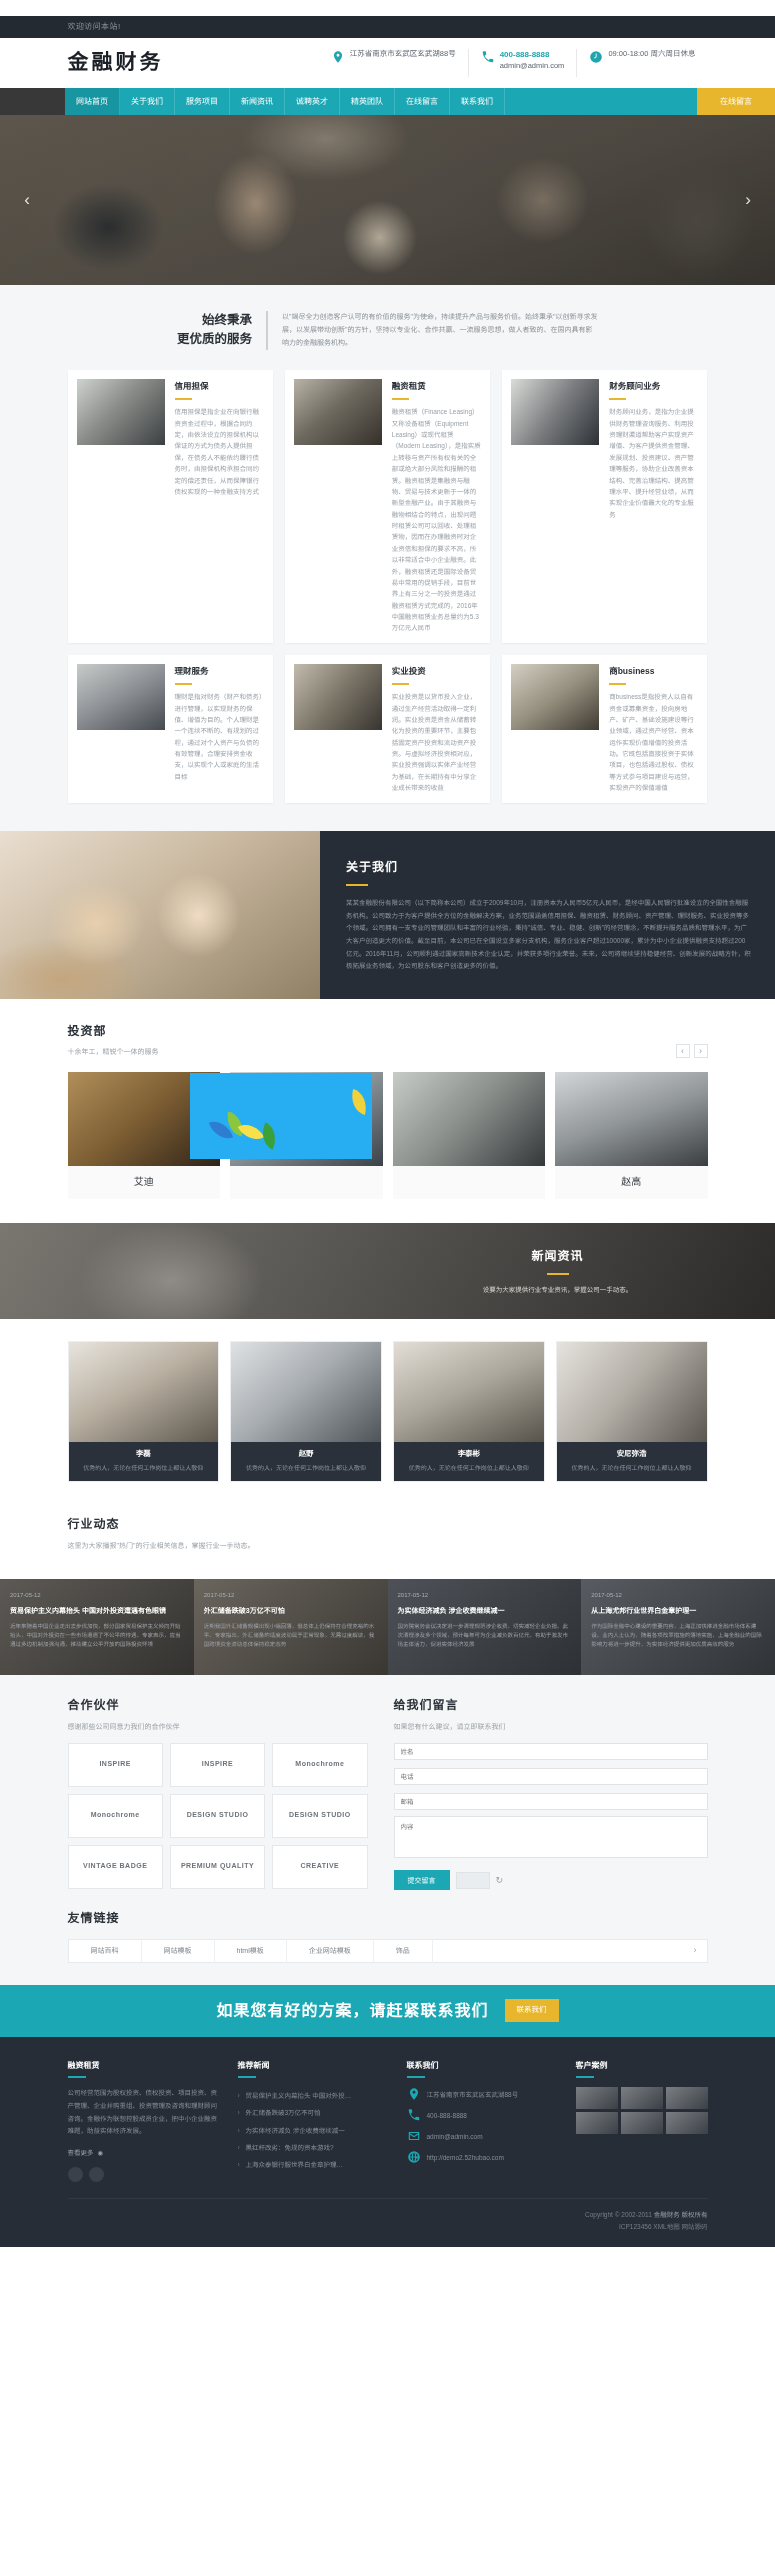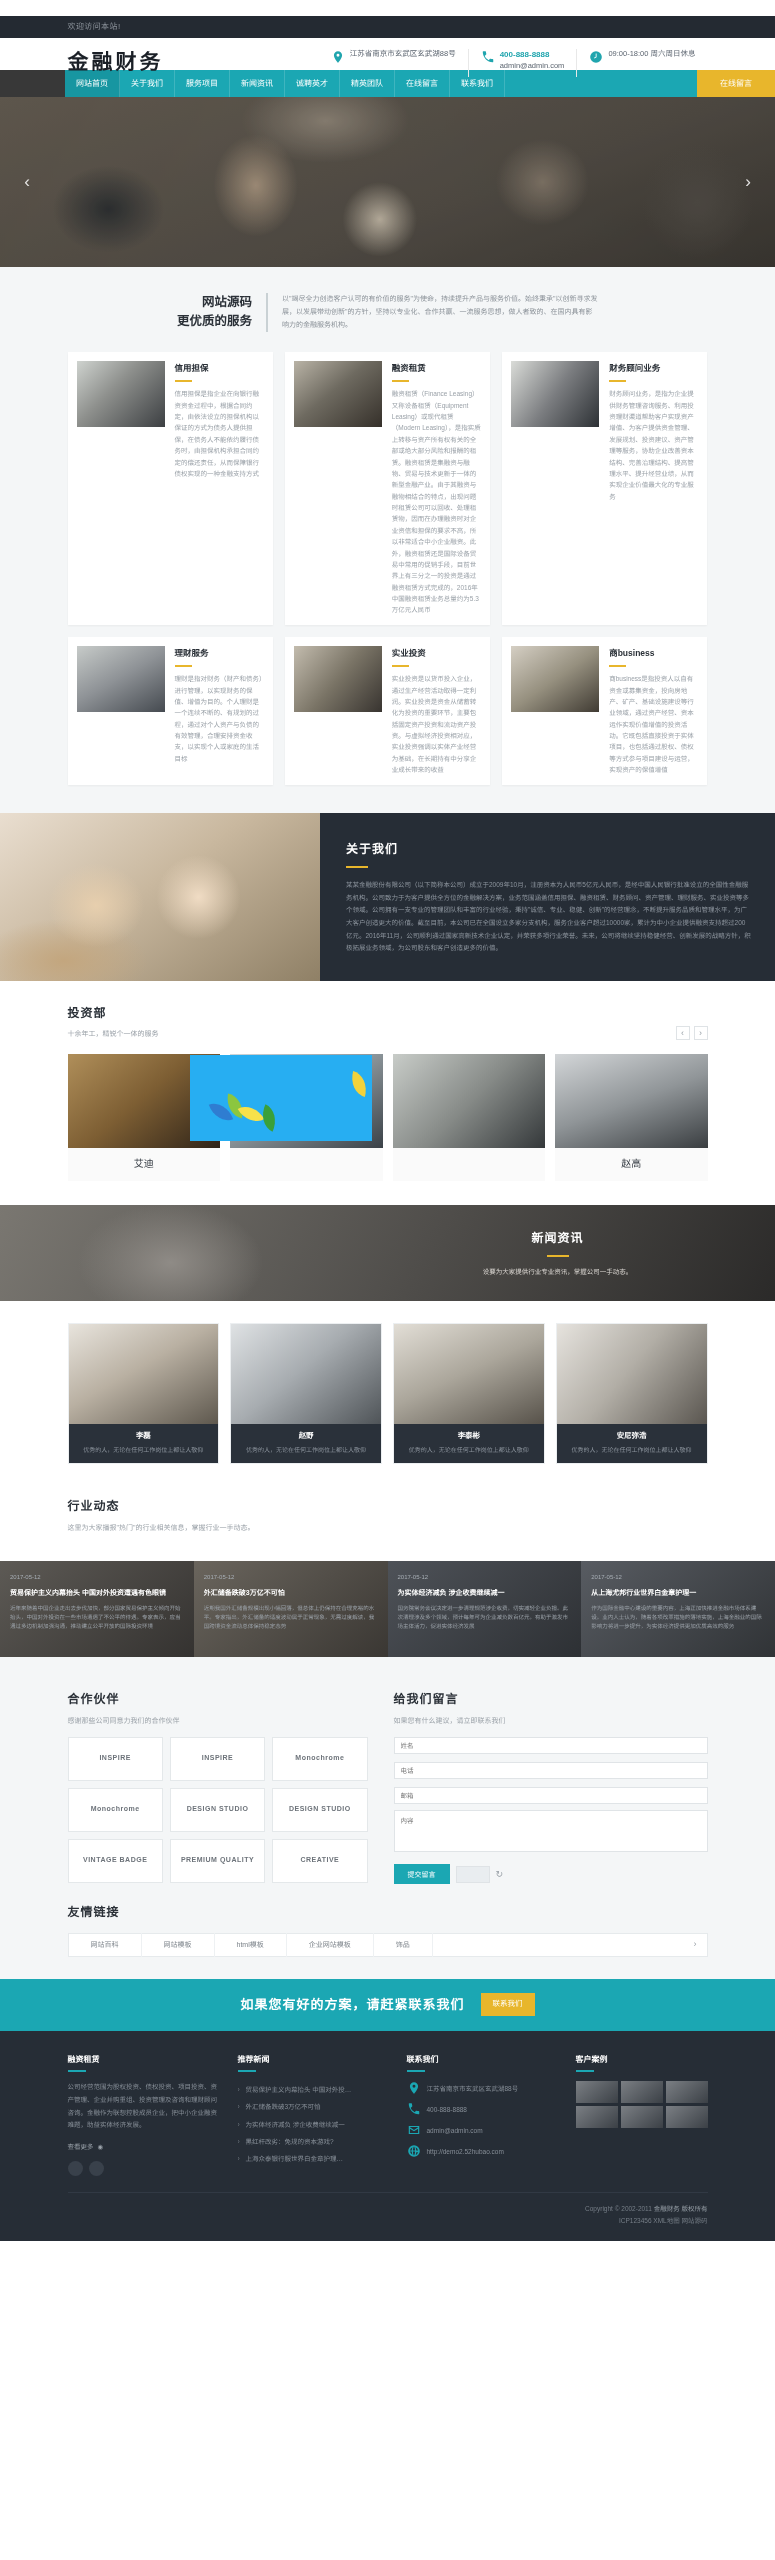--- a/index.html
+++ b/index.html
@@ -12,21 +12,21 @@
   }
   .wrap { width:775px; margin:16px auto; position:relative; }
   .inner { width:640px; margin:0 auto; position:relative; }
 
   
   .topbar { background:#242a32; height:22px; color:#8d949c; font-size:8px; }
   .topbar .inner { display:flex; align-items:center; height:22px; }
   .topbar-text { letter-spacing:.4px; }
 
   
-  .header { background:#fff; height:32px; }
+  .header { background:#fff; height:50px; }
   .header .inner { display:flex; align-items:center; height:50px; }
   .logo { font-size:21px; font-weight:bold; color:#1b2027; letter-spacing:3px;
           font-family:"DejaVu Sans",sans-serif; }
   .hdr-contacts { margin-left:auto; display:flex; align-items:center; }
   .hc { display:flex; align-items:flex-start; padding:0 12px; border-left:1px solid #e8e8e8;
         min-height:28px; }
   .hc:first-child { border-left:none; }
   .hc-ico { width:14px; height:14px; flex:0 0 14px; margin-right:5px; margin-top:1px;
             fill:#20a5ae; }
   .hc-txt { font-size:7.5px; color:#5c6570; line-height:1.45; }
@@ -174,21 +174,21 @@
   
   .links-bar { display:flex; align-items:center; border:1px solid #e6eaec; background:#fff;
                margin-top:10px; height:24px; }
   .links-bar a { font-size:7px; color:#7d848b; padding:0 22px; border-right:1px solid #eef1f3;
                  line-height:24px; cursor:pointer; }
   .links-more { margin-left:auto; padding-right:10px; color:#9aa1a8; font-size:9px; cursor:pointer; }
 
   
   .cta { background:#1ba7b3; height:52px; }
   .cta .inner { height:52px; display:flex; align-items:center; justify-content:center; gap:16px; }
-  .cta-text { color:#fff; font-size:13px; font-weight:bold; letter-spacing:1px; }
+  .cta-text { color:#fff; font-size:16px; font-weight:bold; letter-spacing:1px; }
   .cta-btn { background:#e8b62c; color:#fff; font-size:7.5px; padding:5px 12px; cursor:pointer; }
 
   
   .footer { background:#262d36; padding:22px 0 14px; color:#8d959e; }
   .foot-grid { display:flex; gap:20px; }
   .fcol { flex:1; }
   .fcol.w1 { width:150px; flex:0 0 150px; }
   .fcol.w4 { width:132px; flex:0 0 132px; }
   .fh { color:#fff; font-size:8px; font-weight:bold; margin-bottom:4px; }
   .fh-rule { width:18px; height:2px; background:#1ba7b3; margin-bottom:9px; }
@@ -272,21 +272,21 @@
     <div class="banner-photo"></div>
     <div class="banner-tint"></div>
     <div class="ban-arrow l">‹</div>
     <div class="ban-arrow r">›</div>
   </div>
 
   <div class="services">
     <div class="inner">
       <div class="svc-head">
         <div class="svc-head-l">
-          <div class="t1">网站源码</div>
+          <div class="t1">始终秉承</div>
           <div class="t2">更优质的服务</div>
         </div>
         <div class="svc-head-r">以"竭尽全力创造客户认可的有价值的服务"为使命，持续提升产品与服务价值。始终秉承"以创新寻求发展，以发展带动创新"的方针，坚持以专业化、合作共赢、一流服务思想，做人者致的、在国内具有影响力的金融服务机构。</div>
       </div>
 
       <div class="svc-grid">
         <div class="svc-card">
           <div class="svc-img ph1"></div>
           <div class="svc-body">
             <div class="svc-title">信用担保</div>
@@ -458,21 +458,21 @@
       <div class="nc-title">为实体经济减负 涉企收费继续减一</div>
       <div class="nc-desc">国务院常务会议决定进一步清理规范涉企收费，切实减轻企业负担。此次清理涉及多个领域，预计每年可为企业减负数百亿元，有助于激发市场主体活力，促进实体经济发展</div>
     </div>
     <div class="news-card nc4">
       <div class="nc-date">2017-05-12</div>
       <div class="nc-title">从上海尤邦行业世界白金章护理一</div>
       <div class="nc-desc">作为国际金融中心建设的重要内容，上海正加快推进金融市场体系建设。业内人士认为，随着各项改革措施的落地实施，上海金融业的国际影响力将进一步提升，为实体经济提供更加优质高效的服务</div>
     </div>
   </div>
 
-  <div style="background:#f4f6f7;padding:32px 0 22px;">
+  <div style="background:#f4f6f7;padding:20px 0 22px;">
     <div class="inner">
       <div class="two-col">
         <div class="col-left">
           <div class="sec-title">合作伙伴</div>
           <div class="sec-sub">感谢那些公司同意力我们的合作伙伴</div>
           <div class="partner-grid">
             <div class="partner-cell">INSPIRE</div>
             <div class="partner-cell">INSPIRE</div>
             <div class="partner-cell">Monochrome</div>
             <div class="partner-cell">Monochrome</div>

